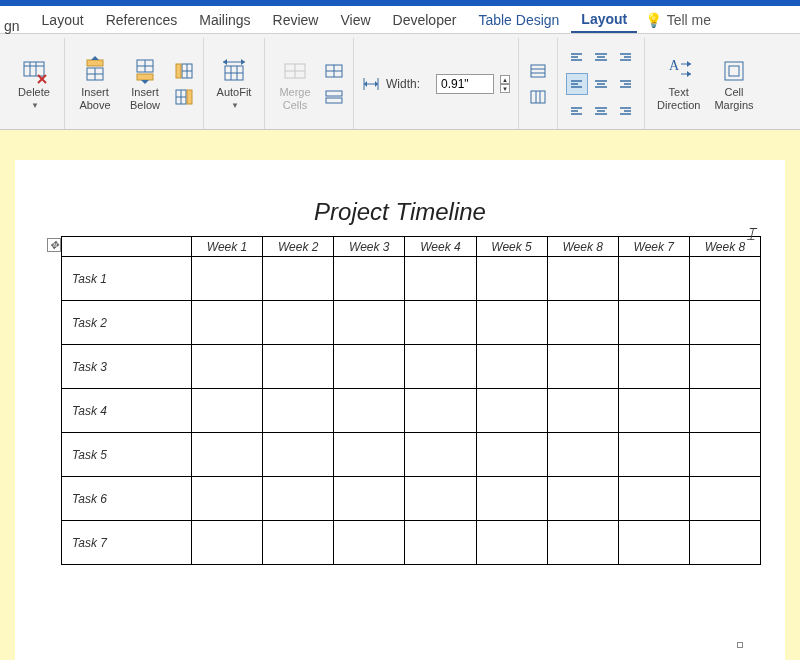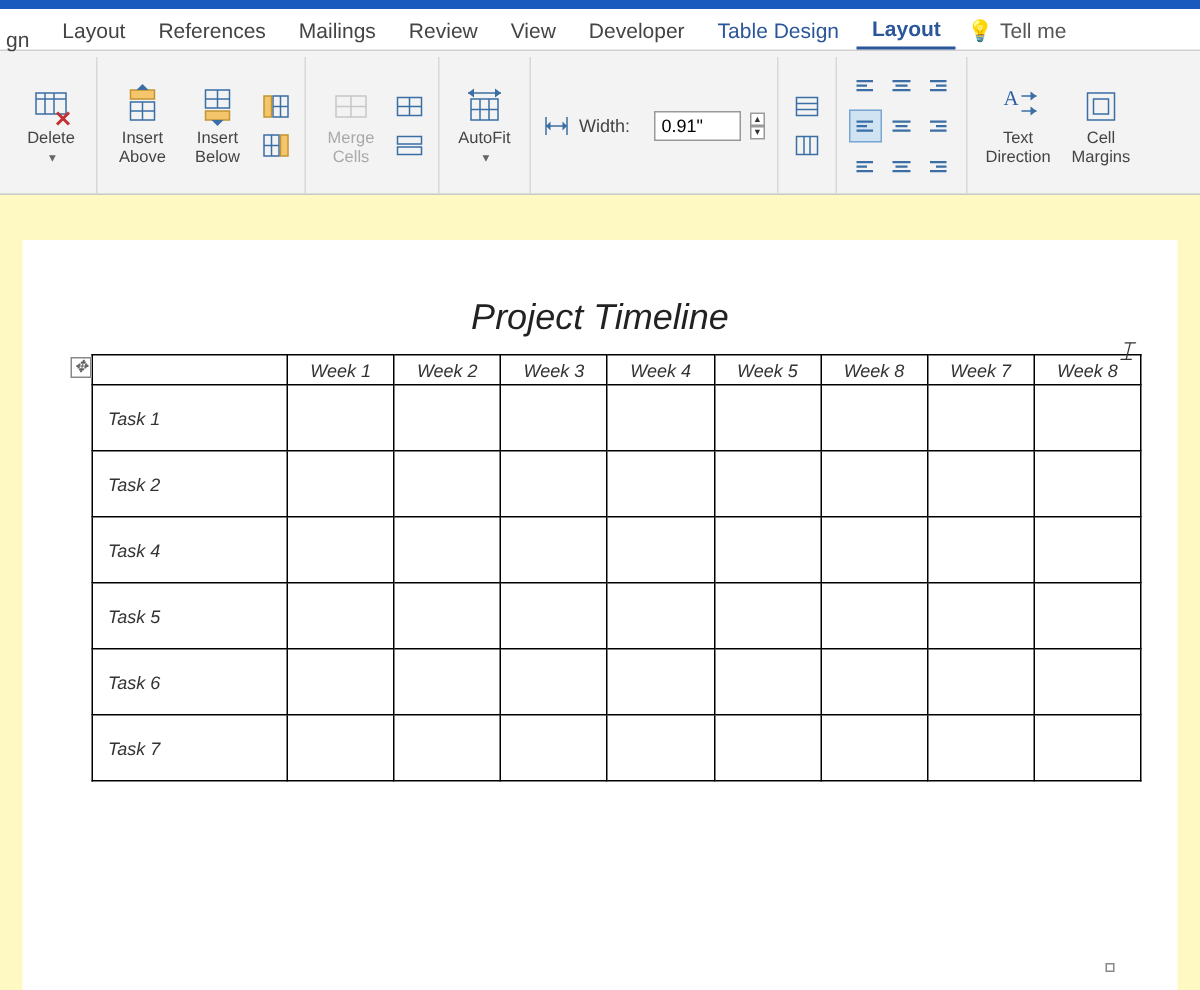--- a/index.html
+++ b/index.html
@@ -206,59 +206,59 @@
             <rect x="2" y="2" width="10" height="14" fill="none" stroke="#3a6ea5"></rect>
             <line x1="7" y1="2" x2="7" y2="16" stroke="#3a6ea5"></line>
             <line x1="2" y1="9" x2="12" y2="9" stroke="#3a6ea5"></line>
             <rect x="13" y="2" width="5" height="14" fill="#f4c56b" stroke="#c49432"></rect>
           </svg>
       </div>
     </div>
   </div>
 
   <div class="group">
-    <div class="vbtn disabled">
-      <svg width="28" height="28" viewBox="0 0 28 28" opacity="0.4">
-        <rect x="4" y="8" width="20" height="14" fill="none" stroke="#888"></rect>
-        <line x1="4" y1="15" x2="24" y2="15" stroke="#888"></line>
-        <line x1="14" y1="8" x2="14" y2="22" stroke="#888"></line>
-      </svg>
-      <span style="white-space:pre;">Merge
-Cells</span>
-    </div>
-    <div class="smallcol">
-      <div class="smallbtn">
-        <svg width="20" height="16">
-            <rect x="2" y="2" width="16" height="12" fill="none" stroke="#3a6ea5"></rect>
-            <line x1="10" y1="2" x2="10" y2="14" stroke="#3a6ea5"></line>
-            <line x1="2" y1="8" x2="18" y2="8" stroke="#3a6ea5"></line>
-          </svg>
-      </div>
-      <div class="smallbtn">
-        <svg width="20" height="16">
-            <rect x="2" y="2" width="16" height="5" fill="none" stroke="#3a6ea5"></rect>
-            <rect x="2" y="9" width="16" height="5" fill="none" stroke="#3a6ea5"></rect>
-          </svg>
-      </div>
-    </div>
-  </div>
-
-  <div class="group">
     <div class="vbtn">
       <svg width="30" height="28" viewBox="0 0 30 28">
         <rect x="6" y="10" width="18" height="14" fill="none" stroke="#3a6ea5"></rect>
         <line x1="12" y1="10" x2="12" y2="24" stroke="#3a6ea5"></line>
         <line x1="18" y1="10" x2="18" y2="24" stroke="#3a6ea5"></line>
         <line x1="6" y1="17" x2="24" y2="17" stroke="#3a6ea5"></line>
         <line x1="4" y1="6" x2="26" y2="6" stroke="#3a6ea5"></line>
         <polygon points="4,6 8,3 8,9" fill="#3a6ea5"></polygon>
         <polygon points="26,6 22,3 22,9" fill="#3a6ea5"></polygon>
       </svg>
       <span>AutoFit</span>
       <span class="chev"></span>
+    </div>
+  </div>
+
+  <div class="group">
+    <div class="vbtn disabled">
+      <svg width="28" height="28" viewBox="0 0 28 28" opacity="0.4">
+        <rect x="4" y="8" width="20" height="14" fill="none" stroke="#888"></rect>
+        <line x1="4" y1="15" x2="24" y2="15" stroke="#888"></line>
+        <line x1="14" y1="8" x2="14" y2="22" stroke="#888"></line>
+      </svg>
+      <span style="white-space:pre;">Merge
+Cells</span>
+    </div>
+    <div class="smallcol">
+      <div class="smallbtn">
+        <svg width="20" height="16">
+            <rect x="2" y="2" width="16" height="12" fill="none" stroke="#3a6ea5"></rect>
+            <line x1="10" y1="2" x2="10" y2="14" stroke="#3a6ea5"></line>
+            <line x1="2" y1="8" x2="18" y2="8" stroke="#3a6ea5"></line>
+          </svg>
+      </div>
+      <div class="smallbtn">
+        <svg width="20" height="16">
+            <rect x="2" y="2" width="16" height="5" fill="none" stroke="#3a6ea5"></rect>
+            <rect x="2" y="9" width="16" height="5" fill="none" stroke="#3a6ea5"></rect>
+          </svg>
+      </div>
     </div>
   </div>
 
   <div class="group" style="flex-direction:column; align-items:flex-start; justify-content:center; gap:6px;">
     <div class="hw-row">
       <svg width="18" height="16">
           <line x1="2" y1="2" x2="2" y2="14" stroke="#3a6ea5"></line>
           <line x1="16" y1="2" x2="16" y2="14" stroke="#3a6ea5"></line>
           <line x1="2" y1="8" x2="16" y2="8" stroke="#3a6ea5"></line>
           <polygon points="2,8 5,5 5,11" fill="#3a6ea5"></polygon>
@@ -419,20 +419,31 @@
             <td></td>
             <td></td>
             <td></td>
             <td></td>
             <td></td>
             <td></td>
             <td></td>
             <td></td>
           </tr>
           <tr>
+            <td class="rowlabel">Task 3</td>
+            <td></td>
+            <td></td>
+            <td></td>
+            <td></td>
+            <td></td>
+            <td></td>
+            <td></td>
+            <td></td>
+          </tr>
+          <tr>
             <td class="rowlabel">Task 4</td>
             <td></td>
             <td></td>
             <td></td>
             <td></td>
             <td></td>
             <td></td>
             <td></td>
             <td></td>
           </tr>

